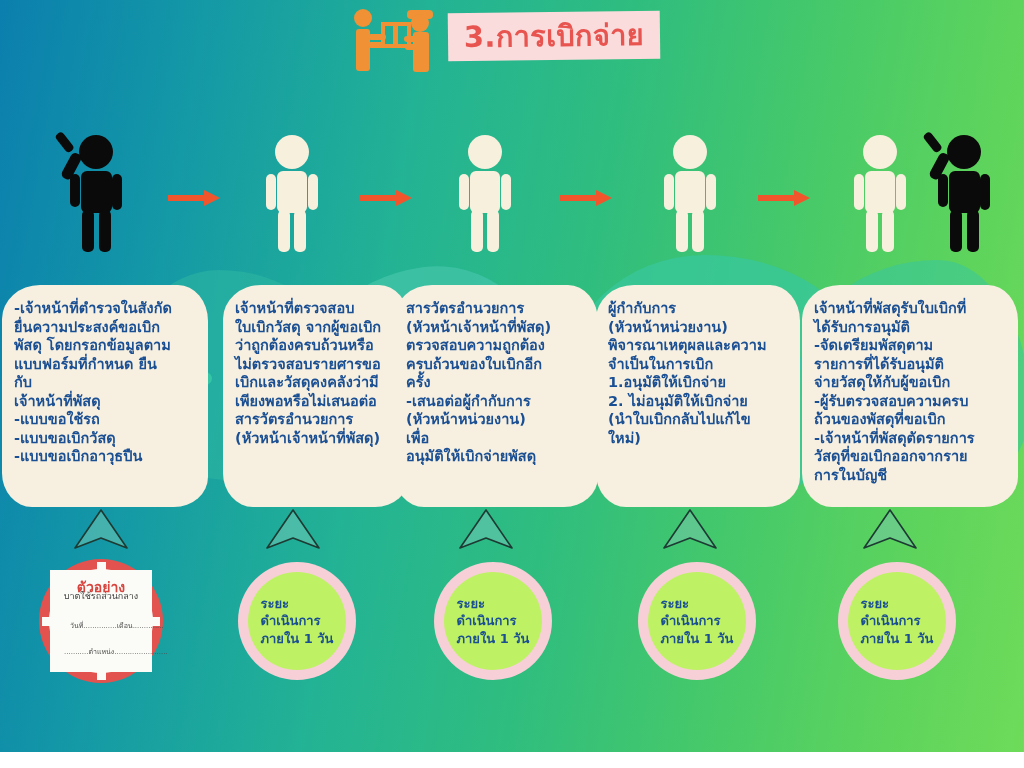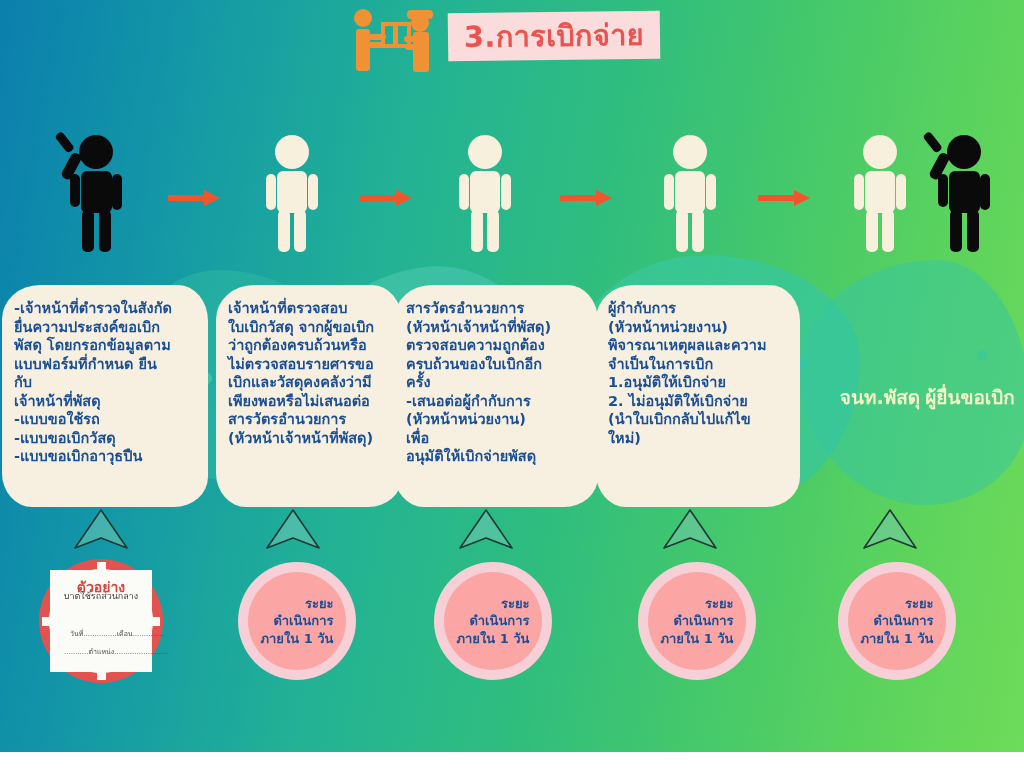--- a/index.html
+++ b/index.html
@@ -81,23 +81,23 @@
 
   
   .circle{
     position:absolute;top:562px;width:118px;height:118px;
     border-radius:50%;
     background:#f7cfd6;
     display:flex;align-items:center;justify-content:center;
   }
   .circle-inner{
     width:98px;height:98px;border-radius:50%;
-    background:#fca5a5;
+    background:#bef264;
     display:flex;align-items:center;justify-content:center;
-    text-align:right;
+    text-align:left;
   }
   .circle-text{
     color:#1b4f93;font-size:13px;font-weight:bold;line-height:1.32;
     white-space:pre-line;
   }
 
   
   #sample-stamp{
     position:absolute;left:38px;top:558px;width:126px;height:126px;
   }
@@ -265,21 +265,21 @@
     <p>-เจ้าหน้าที่ตำรวจในสังกัด
 ยื่นความประสงค์ขอเบิก
 พัสดุ โดยกรอกข้อมูลตาม
 แบบฟอร์มที่กำหนด ยืน
 กับ
 เจ้าหน้าที่พัสดุ
 -แบบขอใช้รถ
 -แบบขอเบิกวัสดุ
 -แบบขอเบิกอาวุธปืน</p>
   </div>
-  <div class="bubble" style="left:216px;width:186px;height:222px;">
+  <div class="bubble" style="left:223px;width:186px;height:222px;">
     <p>เจ้าหน้าที่ตรวจสอบ
 ใบเบิกวัสดุ จากผู้ขอเบิก
 ว่าถูกต้องครบถ้วนหรือ
 ไม่ตรวจสอบรายศารขอ
 เบิกและวัสดุคงคลังว่ามี
 เพียงพอหรือไม่เสนอต่อ
 สารวัตรอำนวยการ
 (หัวหน้าเจ้าหน้าที่พัสดุ)</p>
   </div>
   <div class="bubble" style="left:394px;width:204px;height:222px;">
@@ -295,20 +295,32 @@
   </div>
   <div class="bubble" style="left:596px;width:204px;height:222px;">
     <p>ผู้กำกับการ
 (หัวหน้าหน่วยงาน)
 พิจารณาเหตุผลและความ
 จำเป็นในการเบิก
 1.อนุมัติให้เบิกจ่าย
 2. ไม่อนุมัติให้เบิกจ่าย
 (นำใบเบิกกลับไปแก้ไข
 ใหม่)</p>
+  </div>
+  <div class="bubble" style="left:802px;width:216px;height:222px;">
+    <p>เจ้าหน้าที่พัสดุรับใบเบิกที่
+ได้รับการอนุมัติ
+-จัดเตรียมพัสดุตาม
+รายการที่ได้รับอนุมัติ
+จ่ายวัสดุให้กับผู้ขอเบิก
+-ผู้รับตรวจสอบความครบ
+ถ้วนของพัสดุที่ขอเบิก
+-เจ้าหน้าที่พัสดุตัดรายการ
+วัสดุที่ขอเบิกออกจากราย
+การในบัญชี</p>
   </div>
 
   <svg class="tri" style="left:73px;" viewBox="0 0 56 42">
     <path d="M28 2 L54 40 L28 30 L2 40 Z" fill="#6fc9b4" fill-opacity=".55" stroke="#1d3a33" stroke-width="1.6" stroke-linejoin="round"></path>
   </svg>
   <svg class="tri" style="left:265px;" viewBox="0 0 56 42">
     <path d="M28 2 L54 40 L28 30 L2 40 Z" fill="#6fc9b4" fill-opacity=".55" stroke="#1d3a33" stroke-width="1.6" stroke-linejoin="round"></path>
   </svg>
   <svg class="tri" style="left:458px;" viewBox="0 0 56 42">
     <path d="M28 2 L54 40 L28 30 L2 40 Z" fill="#6fc9b4" fill-opacity=".55" stroke="#1d3a33" stroke-width="1.6" stroke-linejoin="round"></path>
@@ -331,21 +343,21 @@
           <rect x="110" y="59" width="12" height="9"></rect>
         <rect x="24" y="22" width="9" height="12" transform="rotate(-45 28 28)"></rect>
         <rect x="93" y="22" width="9" height="12" transform="rotate(45 97 28)"></rect>
         <rect x="24" y="92" width="9" height="12" transform="rotate(45 28 98)"></rect>
         <rect x="93" y="92" width="9" height="12" transform="rotate(-45 97 98)"></rect>
       </g>
     </svg>
     <div id="stamp-form"></div>
     <div class="stamp-label" id="stamp-title">ตัวอย่าง</div>
     <div class="stamp-label" id="stamp-sub">บาตใช้รถส่วนกลาง</div>
-    <div class="stamp-line" style="left:32px;top:62px;margin-top:8px;">วันที่...............เดือน..............</div>
+    <div class="stamp-line" style="left:32px;top:62px;">วันที่...............เดือน..............</div>
     <div class="stamp-line" style="left:26px;top:88px;">...........ตำแหน่ง........................</div>
   </div>
 
   <div class="circle" style="left:238px;">
     <div class="circle-inner">
       <span class="circle-text">ระยะ
 ดำเนินการ
 ภายใน 1 วัน</span>
     </div>
   </div>

